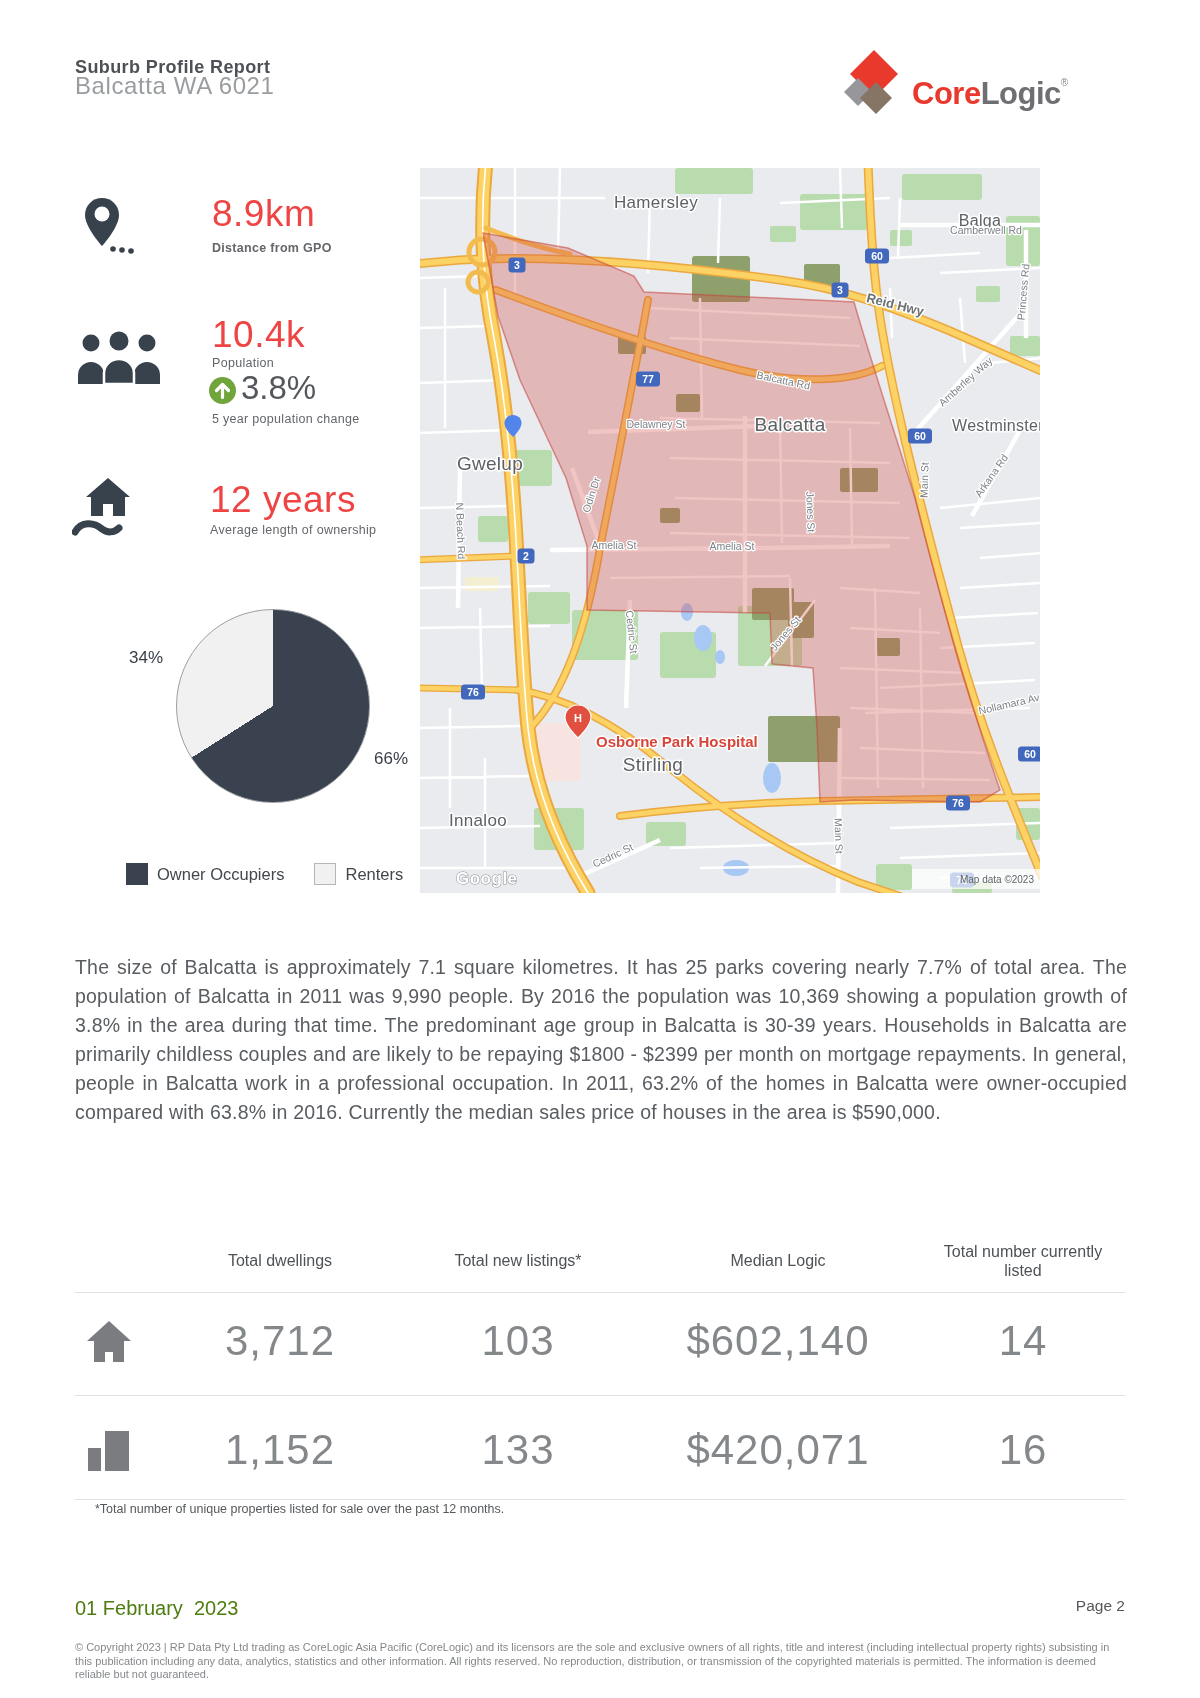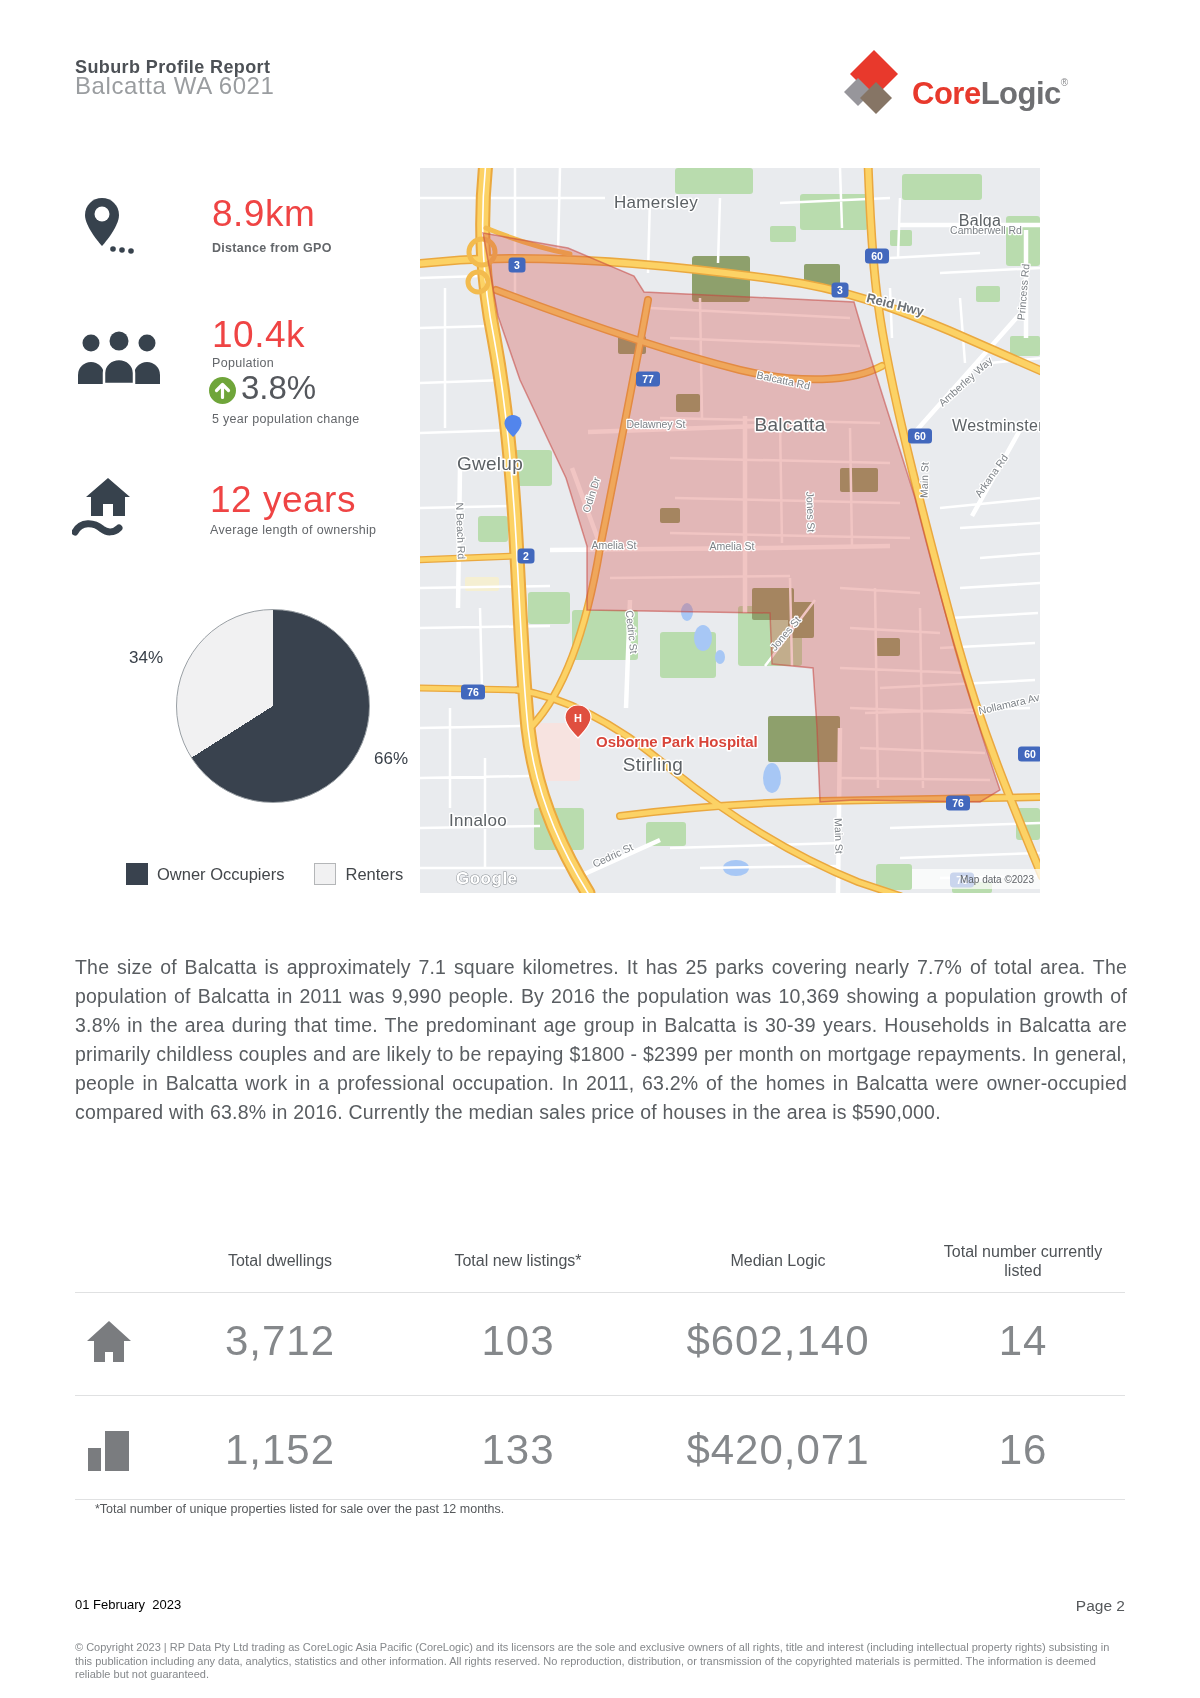--- a/index.html
+++ b/index.html
@@ -27,21 +27,21 @@
   .swatch.light{border:1px solid #b4b6b8;}
   
   .summary{left:75px;top:953px;width:1052px;font-size:19.5px;line-height:29px;color:#595d61;
            text-align:justify;letter-spacing:.2px;}
   
   .tbl-header{font-size:16px;color:#4e5256;text-align:center;line-height:19px;}
   .divider{left:75px;width:1050px;height:1px;background:#e0e1e2;}
   .tbl-value{font-size:42px;font-weight:300;color:#85888b;letter-spacing:1px;text-align:center;transform:translateX(-50%);}
   .footnote{left:95px;top:1502px;font-size:12.5px;color:#55585b;}
   
-  .footer-date{left:75px;top:1597px;font-size:13px;color:#000000;white-space:pre;text-align:right;}
+  .footer-date{left:75px;top:1597px;font-size:20px;color:#4d7c0f;white-space:pre;text-align:right;}
   .footer-page{right:75px;top:1597px;font-size:15.5px;color:#55585b;}
   .copyright{left:75px;top:1641px;width:1046px;font-size:11px;line-height:13.5px;color:#85888b;}
   
   .map-frame{left:420px;top:168px;width:620px;height:725px;}
   text.town{font-size:17px;fill:#5c6165;font-weight:500;letter-spacing:.3px;
             stroke:#ffffff;stroke-width:3px;paint-order:stroke;stroke-linejoin:round;}
   text.town.big{font-size:19px;}
   text.town.sm{font-size:16px;}
   text.street{font-size:10.5px;fill:#7d8287;stroke:#fff;stroke-width:2.5px;paint-order:stroke;stroke-linejoin:round;}
   text.hwy{font-size:13px;fill:#6b7075;font-weight:700;stroke:#fff;stroke-width:3px;paint-order:stroke;stroke-linejoin:round;}

